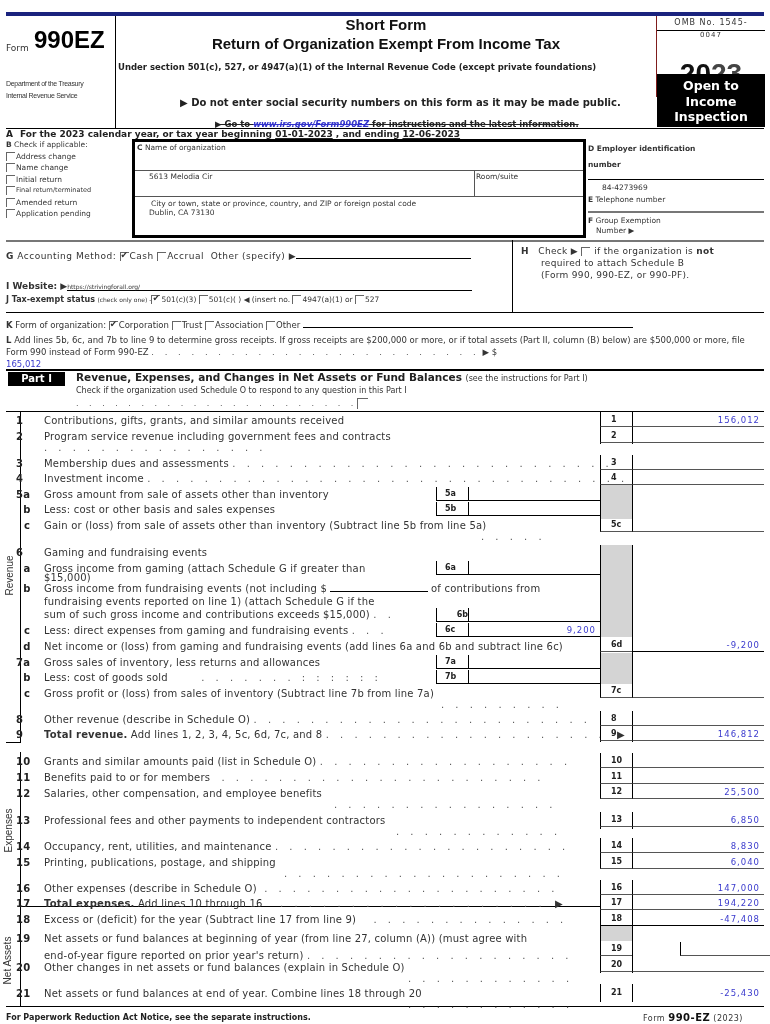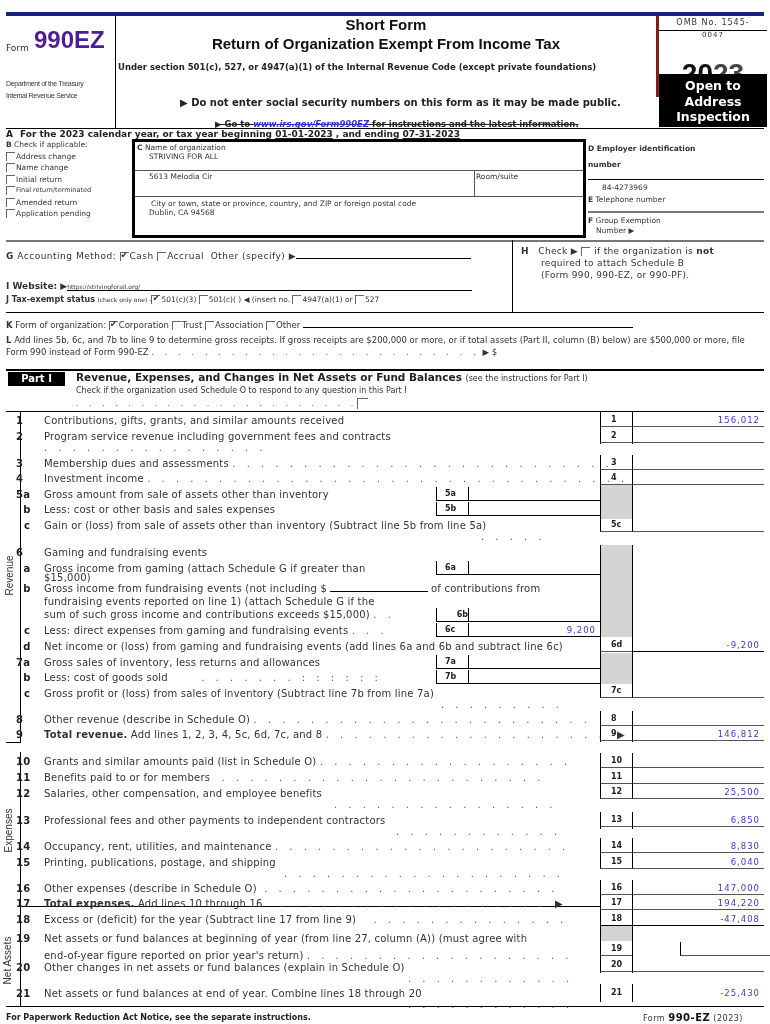--- a/index.html
+++ b/index.html
@@ -2,29 +2,29 @@
 <html><head>
 <meta charset="utf-8">
 <style>
   * { box-sizing: border-box; margin: 0; padding: 0; }
   html, body { width: 770px; height: 1024px; background: #fff; overflow: hidden; }
   body { font-family: "DejaVu Sans", sans-serif; color: #333; position: relative; }
   .abs { position: absolute; }
   .topbar { left: 6px; top: 12px; width: 758px; height: 4px; background: #1a237e; }
   .hdr-left { left: 6px; top: 16px; width: 110px; height: 113px; border-right: 1px solid #000; }
   .form-word { font-size: 9px; position: absolute; left: 0; top: 27px; color: #333; }
-  .form-num { font-family: "Liberation Sans", sans-serif; font-size: 24px; font-weight: bold; position: absolute; left: 28px; top: 10px; color: #4c1d95; }
+  .form-num { font-family: "Liberation Sans", sans-serif; font-size: 24px; font-weight: bold; position: absolute; left: 28px; top: 10px; color: #000000; }
   .dept { font-family: "Liberation Sans", sans-serif; font-size: 7px; position: absolute; left: 0; top: 62px; line-height: 12px; color: #333; letter-spacing: -0.3px; }
   .title1 { left: 116px; top: 16px; width: 540px; text-align: center; font-family: "Liberation Sans", sans-serif; font-size: 15px; font-weight: bold; color: #111; }
   .title2 { left: 116px; top: 35px; width: 540px; text-align: center; font-family: "Liberation Sans", sans-serif; font-size: 15px; font-weight: bold; color: #111; }
   .under { left: 118px; top: 61px; width: 480px; font-size: 8.5px; font-weight: bold; line-height: 12px; color: #222; }
   .nossn { left: 180px; top: 97px; font-size: 10px; font-weight: bold; color: #222; }
   .goto { left: 215px; top: 119px; font-size: 8.5px; font-weight: bold; color: #222; text-decoration: line-through; }
   .goto a { color: #3333cc; font-style: italic; text-decoration: underline line-through; }
-  .hdr-right { left: 656px; top: 16px; width: 108px; height: 81px; border-left: 3px solid #7f1d1d; }
+  .hdr-right { left: 656px; top: 16px; width: 108px; height: 81px; border-left: 1px solid #7f1d1d; }
   .omb { position: absolute; left: 0; top: 0; width: 108px; text-align: center; font-size: 8px; color: #333; letter-spacing: 1px; border-bottom: 1px solid #000; height: 15px; line-height: 14px; }
   .omb2 { position: absolute; left: 0; top: 15px; width: 108px; text-align: center; font-size: 7px; color: #333; letter-spacing: 1px; }
   .year { position: absolute; left: 0; top: 22px; width: 108px; text-align: center; font-family: "Liberation Sans", sans-serif; font-size: 28px; font-weight: bold; color: #111; margin-top: 20px; }
   .year .y2 { color: #444; }
   .open { position: absolute; left: 0; top: 58px; width: 108px; height: 53px; background: #000; color: #fff; text-align: center; font-size: 12.5px; font-weight: bold; line-height: 15.5px; padding-top: 4px; }
   .lineA { left: 6px; top: 128px; width: 758px; border-top: 1px solid #000; font-size: 9px; font-weight: bold; color: #222; height: 10px; line-height: 10px; }
   .lineA .lbl { display: inline-block; width: 14px; }
   .lineA .und { text-decoration: underline; }
   .secB { left: 6px; top: 139px; width: 125px; font-size: 7.5px; line-height: 11.5px; color: #333; }
   .cb { display: inline-block; width: 9px; height: 9px; border-left: 1px solid #666; border-top: 1px solid #666; vertical-align: middle; margin-right: 1px; position: relative; }
@@ -83,54 +83,53 @@
 <div class="abs under">Under section 501(c), 527, or 4947(a)(1) of the Internal Revenue Code (except private foundations)</div>
 <div class="abs nossn">▶ Do not enter social security numbers on this form as it may be made public.</div>
 <div class="abs goto"><span>▶ Go to </span><a>www.irs.gov/Form990EZ</a><span> for instructions and the latest information.</span></div>
 
 <div class="abs hdr-right">
   <div class="omb">OMB No. 1545-</div>
   <div class="omb2">0047</div>
   <div class="year"><span>20</span><span class="y2">23</span></div>
   <div class="open">
     <div>Open to</div>
-    <div>Address</div>
+    <div>Income</div>
     <div>Inspection</div>
   </div>
 </div>
 
 <div class="abs lineA">
-  <span class="lbl">A</span><span>For the 2023 calendar year, or tax year beginning </span><span class="und">01-01-2023</span><span> , and ending </span><span class="und">07-31-2023</span>
+  <span class="lbl">A</span><span>For the 2023 calendar year, or tax year beginning </span><span class="und">01-01-2023</span><span> , and ending </span><span class="und">12-06-2023</span>
 </div>
 
 <div class="abs secB">
   <div><b>B</b> <span>Check if applicable:</span></div>
   <div><span class="cb"></span><span>Address change</span></div>
   <div><span class="cb"></span><span>Name change</span></div>
   <div><span class="cb"></span><span>Initial return</span></div>
   <div style="font-size:6.5px;"><span class="cb"></span><span>Final return/terminated</span></div>
   <div><span class="cb"></span><span>Amended return</span></div>
   <div><span class="cb"></span><span>Application pending</span></div>
 </div>
 
 <div class="abs secC">
   <div class="cfield" style="top:1px; padding-left:2px;">
     <div><b>C</b> <span>Name of organization</span></div>
-    <div class="v" style="padding-left:12px;">STRIVING FOR ALL</div>
   </div>
   <div class="cdiv" style="top:28px;"></div>
   <div class="cfield" style="top:30px; padding-left:14px;">
     <div class="v">5613 Melodia Cir</div>
   </div>
   <div class="vr" style="left:339px; top:28px; height:26px; border-color:#555;"></div>
   <div class="cfield" style="top:30px; left:340px; width:108px; padding-left:1px;">Room/suite</div>
   <div class="cdiv" style="top:54px;"></div>
   <div class="cfield" style="top:57px; padding-left:16px;">
     <div>City or town, state or province, country, and ZIP or foreign postal code</div>
-    <div class="v" style="margin-left:-2px;">Dublin, CA  94568</div>
+    <div class="v" style="margin-left:-2px;">Dublin, CA  73130</div>
   </div>
 </div>
 
 <div class="abs secD">
   <div class="bold" style="width:140px; line-height:16px; padding-top:2px;">D Employer identification number</div>
   <div style="padding-left:14px; margin-top:10px;">84-4273969</div>
   <div class="hr" style="left:0; top:40px; width:176px;"></div>
   <div style="margin-top:3px;"><b>E</b> <span>Telephone number</span></div>
   <div class="hr2" style="left:0; top:72px; width:176px;"></div>
   <div style="position:absolute; top:77px; line-height:10px;">
@@ -172,20 +171,21 @@
   <b>K</b> <span>Form of organization:</span>
   <span><span class="cb chk"></span><span>Corporation</span></span>
   <span><span class="cb"></span><span>Trust</span></span>
   <span><span class="cb"></span><span>Association</span></span>
   <span><span class="cb"></span><span>Other</span></span>
   <span style="display:inline-block; width:330px; border-bottom:1px solid #000; height:9px;"></span>
 </div>
 
 <div class="abs l-line">
   <b>L</b> <span>Add lines 5b, 6c, and 7b to line 9 to determine gross receipts. If gross receipts are $200,000 or more, or if total assets (Part II, column (B) below) are $500,000 or more, file Form 990 instead of Form 990-EZ</span> <span class="dots">. . . . . . . . . . . . . . . . . . . . . . . . .</span> <span>▶ $</span>
+  <div class="blue">165,012</div>
 </div>
 
 <div class="hr" style="left:6px; top:369px; width:758px; border-top-width:2px;"></div>
 
 <div class="abs part-lbl">Part I</div>
 <div class="abs part-title"><span>Revenue, Expenses, and Changes in Net Assets or Fund Balances</span> <span class="n">(see the instructions for Part I)</span></div>
 <div class="abs part-sub">
   <div>Check if the organization used Schedule O to respond to any question in this Part I</div>
   <div><span class="dots">. . . . . . . . . . . . . . . . . . . . . .</span><span class="cb" style="width:11px;height:11px;"></span></div>
 </div>

